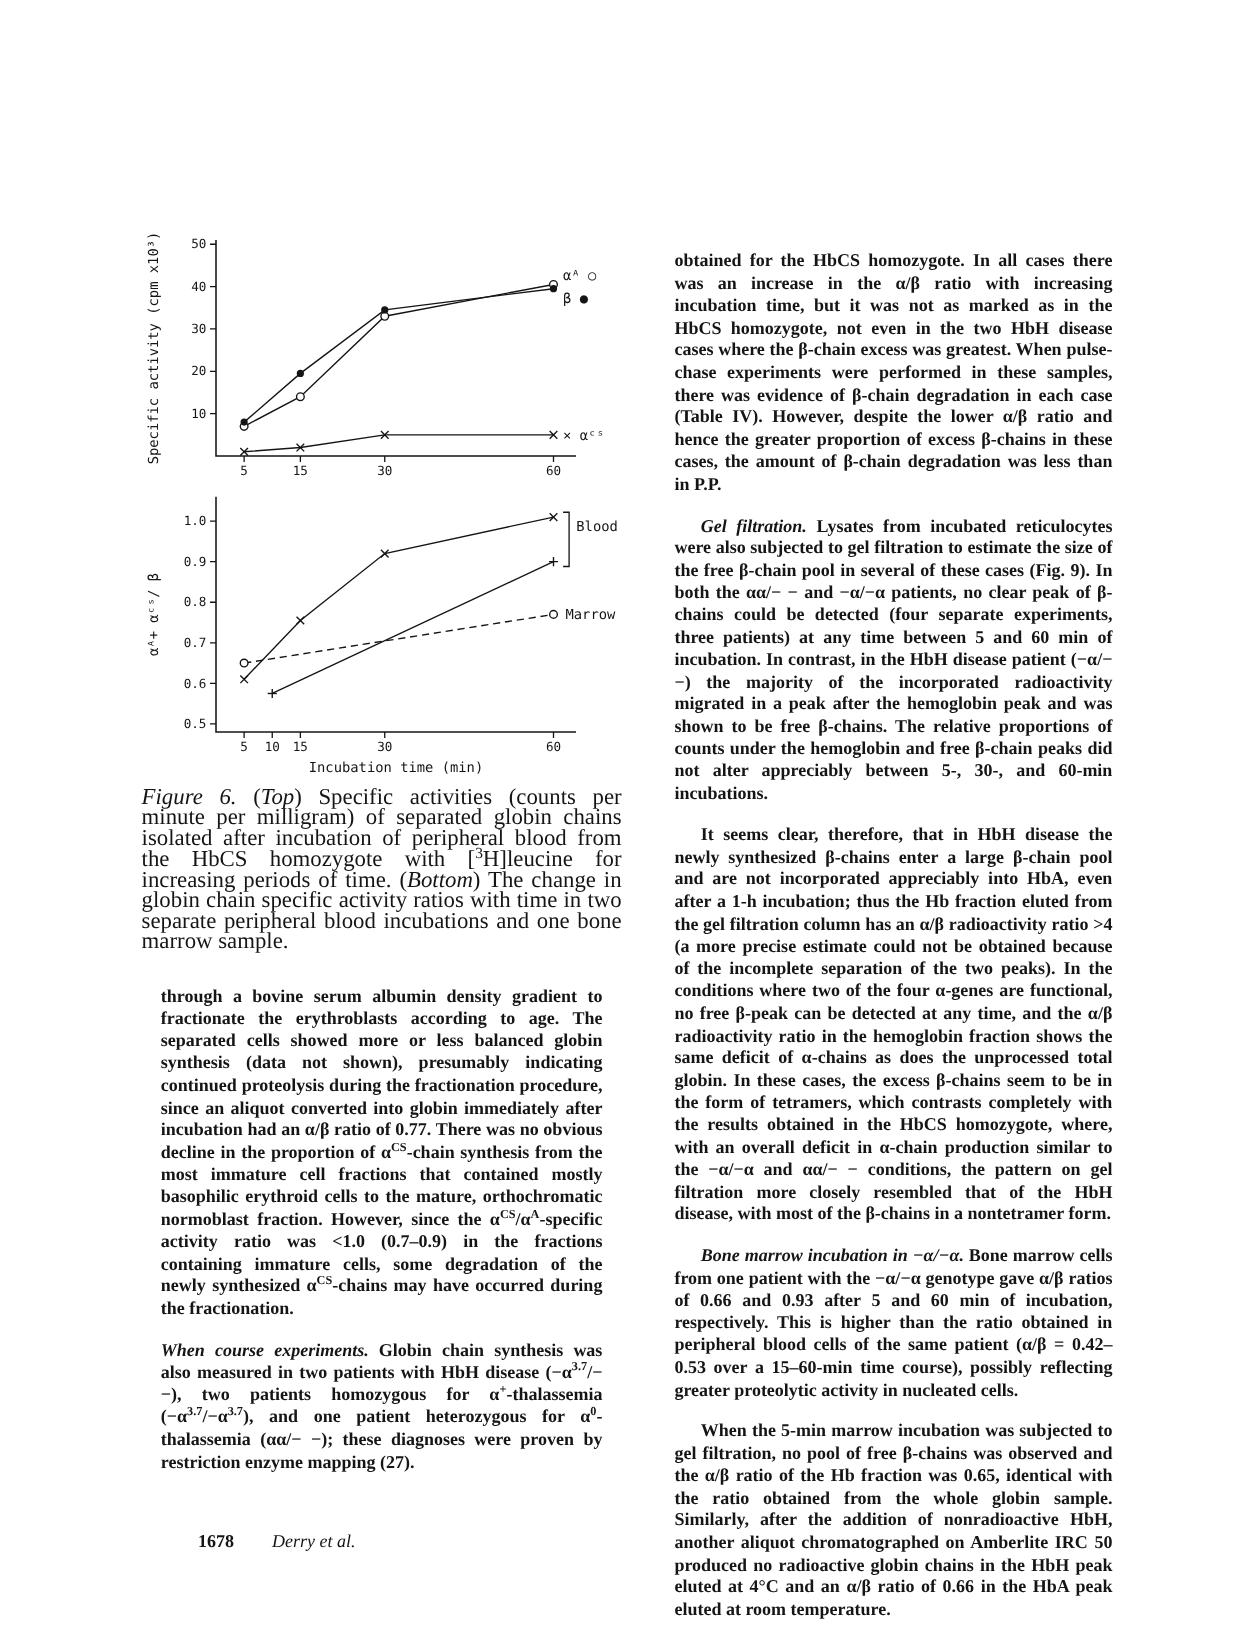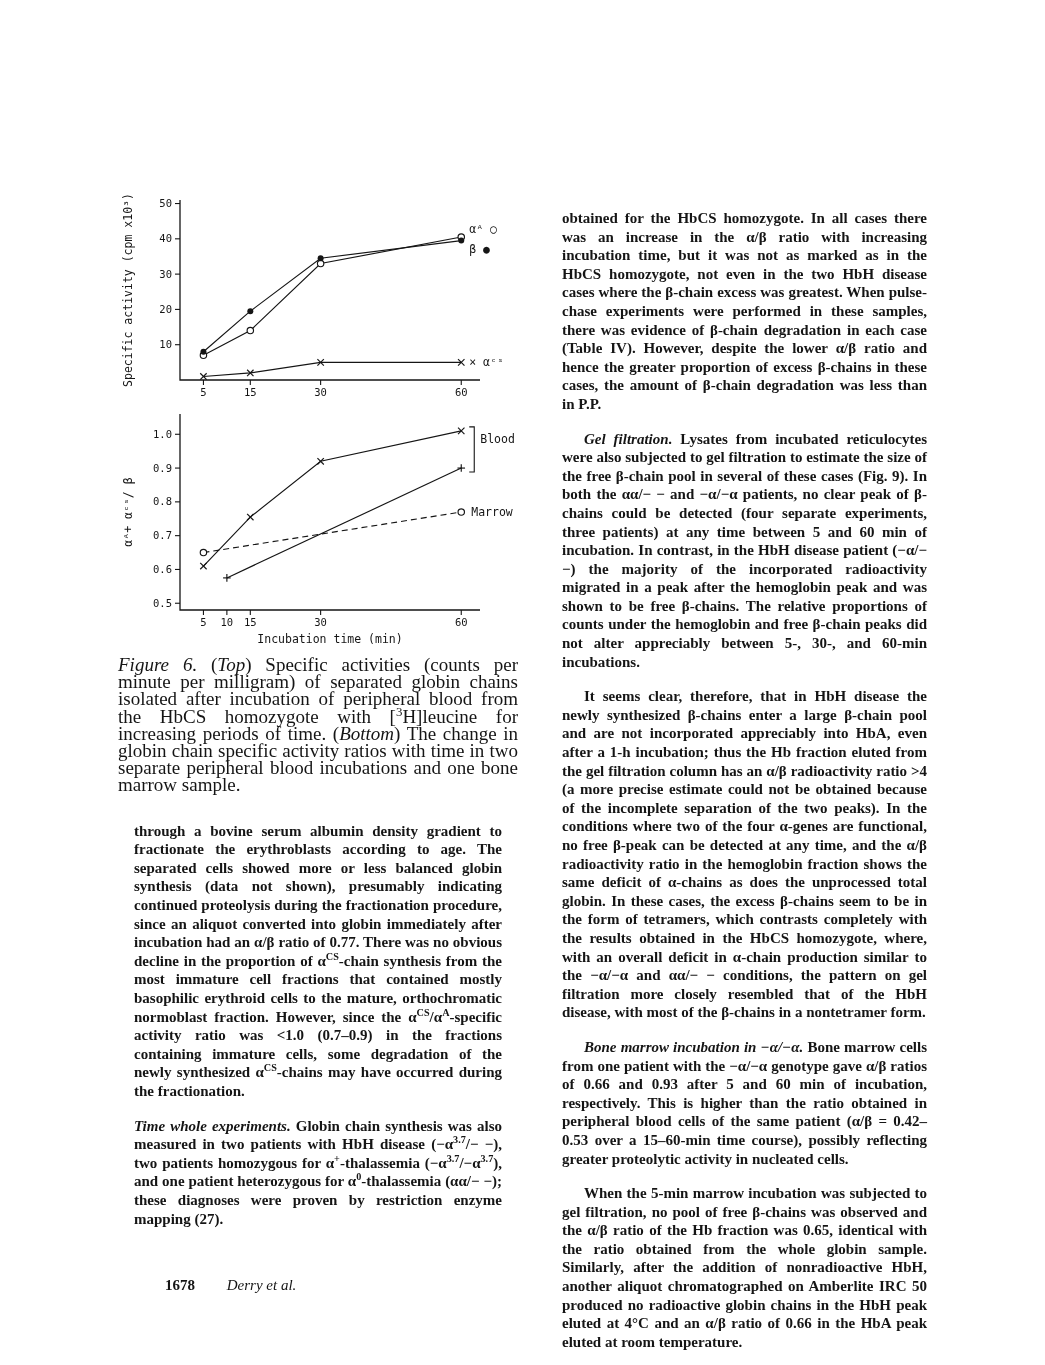--- a/index.html
+++ b/index.html
@@ -127,21 +127,21 @@
           <circle cx="343.25" cy="110" r="3.2" fill="#fff" stroke="#151515" stroke-width="1.15"></circle>
           <text x="353.25" y="114" text-anchor="start" font-size="11.5">Marrow</text>
           <path d="M 351.25 24.896551724137936 L 356.25 24.896551724137936 L 356.25 70.06896551724137 L 351.25 70.06896551724137" fill="none" stroke="#151515" stroke-width="1.1"></path>
           <text x="362.25" y="40.896551724137936" text-anchor="start" font-size="11.5">Blood</text>
         </svg>
       <figcaption class="caption"><i>Figure 6.</i> (<i>Top</i>) Specific activities (counts per minute per milligram) of separated globin chains isolated after incubation of peripheral blood from the HbCS homozygote with [<sup>3</sup>H]leucine for increasing periods of time. (<i>Bottom</i>) The change in globin chain specific activity ratios with time in two separate peripheral blood incubations and one bone marrow sample.</figcaption>
     </figure>
 
     <div class="body-text left-body">
       <p class="bp">through a bovine serum albumin density gradient to fractionate the erythroblasts according to age. The separated cells showed more or less balanced globin synthesis (data not shown), presumably indicating continued proteolysis during the fractionation procedure, since an aliquot converted into globin immediately after incubation had an α/β ratio of 0.77. There was no obvious decline in the proportion of α<sup>CS</sup>-chain synthesis from the most immature cell fractions that contained mostly basophilic erythroid cells to the mature, orthochromatic normoblast fraction. However, since the α<sup>CS</sup>/α<sup>A</sup>-specific activity ratio was &lt;1.0 (0.7–0.9) in the fractions containing immature cells, some degradation of the newly synthesized α<sup>CS</sup>-chains may have occurred during the fractionation.</p>
-      <p class="bp"><i>Time whole experiments.</i> Globin chain synthesis was also measured in two patients with HbH disease (−α<sup>3.7</sup>/− −), two patients homozygous for α<sup>+</sup>-thalassemia (−α<sup>3.7</sup>/−α<sup>3.7</sup>), and one patient heterozygous for α<sup>0</sup>-thalassemia (αα/− −); these diagnoses were proven by restriction enzyme mapping (27).</p>
+      <p class="bp"><i>When course experiments.</i> Globin chain synthesis was also measured in two patients with HbH disease (−α<sup>3.7</sup>/− −), two patients homozygous for α<sup>+</sup>-thalassemia (−α<sup>3.7</sup>/−α<sup>3.7</sup>), and one patient heterozygous for α<sup>0</sup>-thalassemia (αα/− −); these diagnoses were proven by restriction enzyme mapping (27).</p>
     </div>
   </div>
 
   <div class="col col-right body-text">
     <p class="bp">obtained for the HbCS homozygote. In all cases there was an increase in the α/β ratio with increasing incubation time, but it was not as marked as in the HbCS homozygote, not even in the two HbH disease cases where the β-chain excess was greatest. When pulse-chase experiments were performed in these samples, there was evidence of β-chain degradation in each case (Table IV). However, despite the lower α/β ratio and hence the greater proportion of excess β-chains in these cases, the amount of β-chain degradation was less than in P.P.</p>
     <p class="bp indent"><i>Gel filtration.</i> Lysates from incubated reticulocytes were also subjected to gel filtration to estimate the size of the free β-chain pool in several of these cases (Fig. 9). In both the αα/− − and −α/−α patients, no clear peak of β-chains could be detected (four separate experiments, three patients) at any time between 5 and 60 min of incubation. In contrast, in the HbH disease patient (−α/− −) the majority of the incorporated radioactivity migrated in a peak after the hemoglobin peak and was shown to be free β-chains. The relative proportions of counts under the hemoglobin and free β-chain peaks did not alter appreciably between 5-, 30-, and 60-min incubations.</p>
     <p class="bp indent">It seems clear, therefore, that in HbH disease the newly synthesized β-chains enter a large β-chain pool and are not incorporated appreciably into HbA, even after a 1-h incubation; thus the Hb fraction eluted from the gel filtration column has an α/β radioactivity ratio &gt;4 (a more precise estimate could not be obtained because of the incomplete separation of the two peaks). In the conditions where two of the four α-genes are functional, no free β-peak can be detected at any time, and the α/β radioactivity ratio in the hemoglobin fraction shows the same deficit of α-chains as does the unprocessed total globin. In these cases, the excess β-chains seem to be in the form of tetramers, which contrasts completely with the results obtained in the HbCS homozygote, where, with an overall deficit in α-chain production similar to the −α/−α and αα/− − conditions, the pattern on gel filtration more closely resembled that of the HbH disease, with most of the β-chains in a nontetramer form.</p>
     <p class="bp indent"><i>Bone marrow incubation in −α/−α.</i> Bone marrow cells from one patient with the −α/−α genotype gave α/β ratios of 0.66 and 0.93 after 5 and 60 min of incubation, respectively. This is higher than the ratio obtained in peripheral blood cells of the same patient (α/β = 0.42–0.53 over a 15–60-min time course), possibly reflecting greater proteolytic activity in nucleated cells.</p>
     <p class="bp indent">When the 5-min marrow incubation was subjected to gel filtration, no pool of free β-chains was observed and the α/β ratio of the Hb fraction was 0.65, identical with the ratio obtained from the whole globin sample. Similarly, after the addition of nonradioactive HbH, another aliquot chromatographed on Amberlite IRC 50 produced no radioactive globin chains in the HbH peak eluted at 4°C and an α/β ratio of 0.66 in the HbA peak eluted at room temperature.</p>
   </div>

